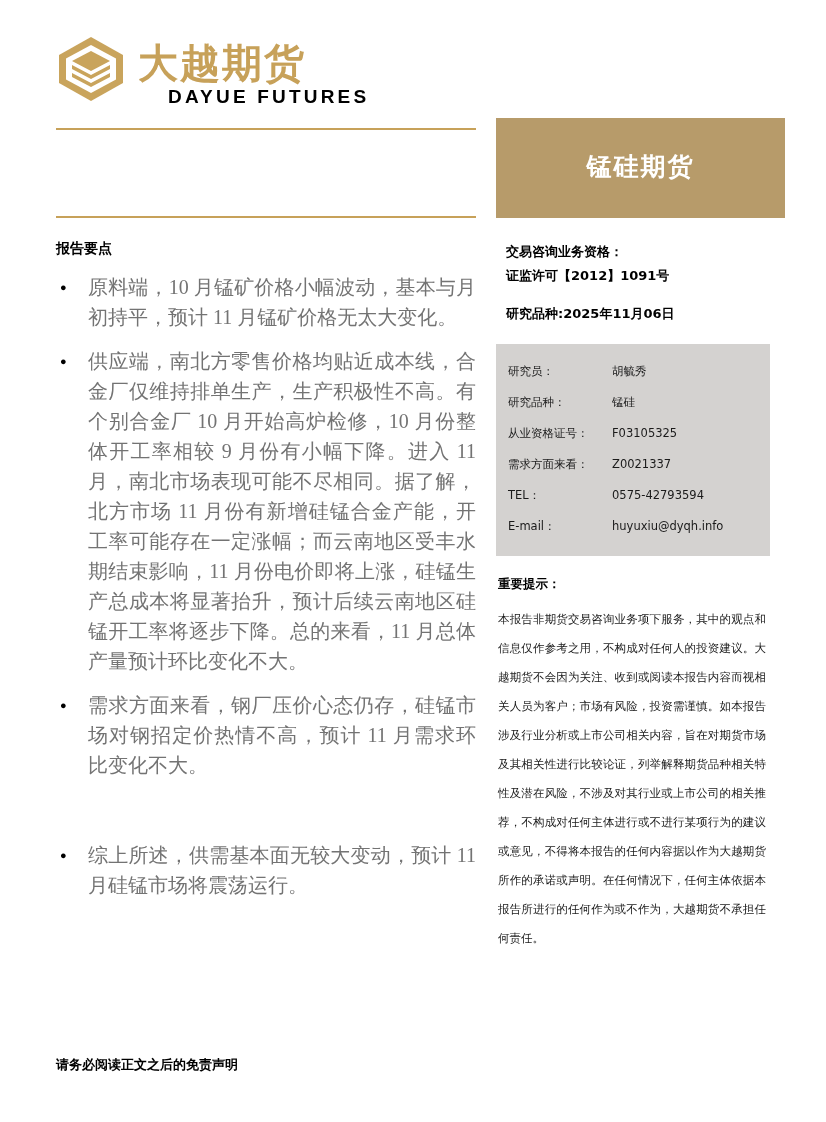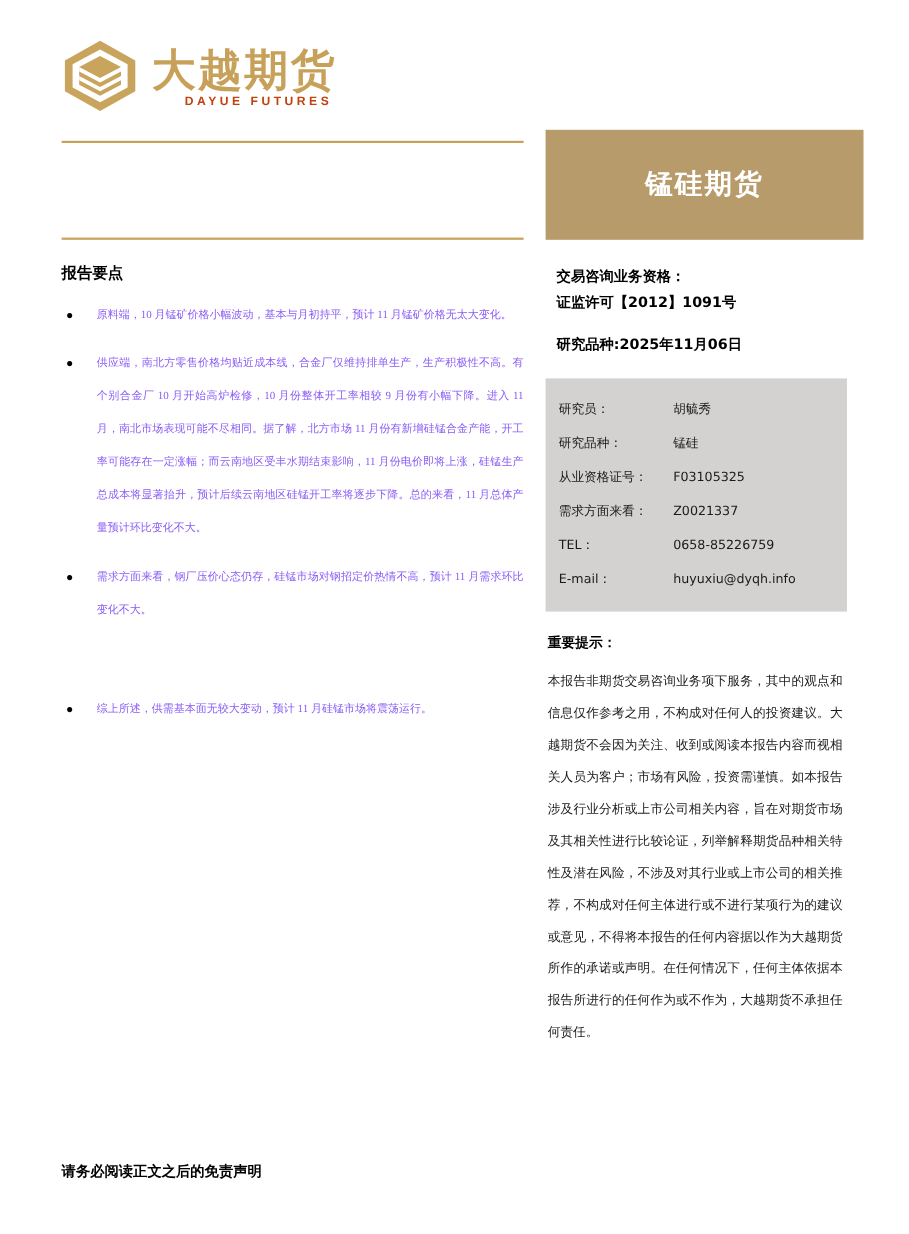--- a/index.html
+++ b/index.html
@@ -45,23 +45,23 @@
     font-weight: 700;
     color: #c7a159;
     letter-spacing: 2px;
     white-space: nowrap;
   }
   .logo-text-en {
     position: absolute;
     left: 112px;
     top: 56px;
     font-family: "Liberation Sans", sans-serif;
-    font-size: 11px;
-    font-weight: 700;
-    color: #c2410c;
+    font-size: 19px;
+    font-weight: 700;
+    color: #000000;
     letter-spacing: 3.2px;
     white-space: nowrap;
   }
 
   
   .title-rule-top {
     position: absolute;
     left: 56px;
     top: 128px;
     width: 420px;
@@ -124,24 +124,24 @@
   .bullets {
     position: absolute;
     left: 56px;
     top: 272px;
     width: 420px;
   }
   .bullet {
     position: relative;
     padding-left: 32px;
     margin-bottom: 14px;
-    font-size: 10px;
+    font-size: 20px;
     line-height: 30px;
     text-align: justify;
-    color: #8b5cf6;
+    color: #737373;
   }
   .bullet::before {
     content: "\25CF";
     position: absolute;
     left: 4px;
     top: 0;
     font-size: 11px;
     line-height: 30px;
     color: #000;
   }
@@ -298,21 +298,21 @@
       <div class="info-row">
         <span class="k">从业资格证号：</span>
         <span class="v">F03105325</span>
       </div>
       <div class="info-row">
         <span class="k">需求方面来看：</span>
         <span class="v">Z0021337</span>
       </div>
       <div class="info-row">
         <span class="k">TEL：</span>
-        <span class="v">0658-85226759</span>
+        <span class="v">0575-42793594</span>
       </div>
       <div class="info-row">
         <span class="k">E-mail：</span>
         <span class="v">huyuxiu@dyqh.info</span>
       </div>
     </div>
 
     <div class="notice-title">重要提示：</div>
     <div class="notice-body">本报告非期货交易咨询业务项下服务，其中的观点和信息仅作参考之用，不构成对任何人的投资建议。大越期货不会因为关注、收到或阅读本报告内容而视相关人员为客户；市场有风险，投资需谨慎。如本报告涉及行业分析或上市公司相关内容，旨在对期货市场及其相关性进行比较论证，列举解释期货品种相关特性及潜在风险，不涉及对其行业或上市公司的相关推荐，不构成对任何主体进行或不进行某项行为的建议或意见，不得将本报告的任何内容据以作为大越期货所作的承诺或声明。在任何情况下，任何主体依据本报告所进行的任何作为或不作为，大越期货不承担任何责任。</div>
   </div>

